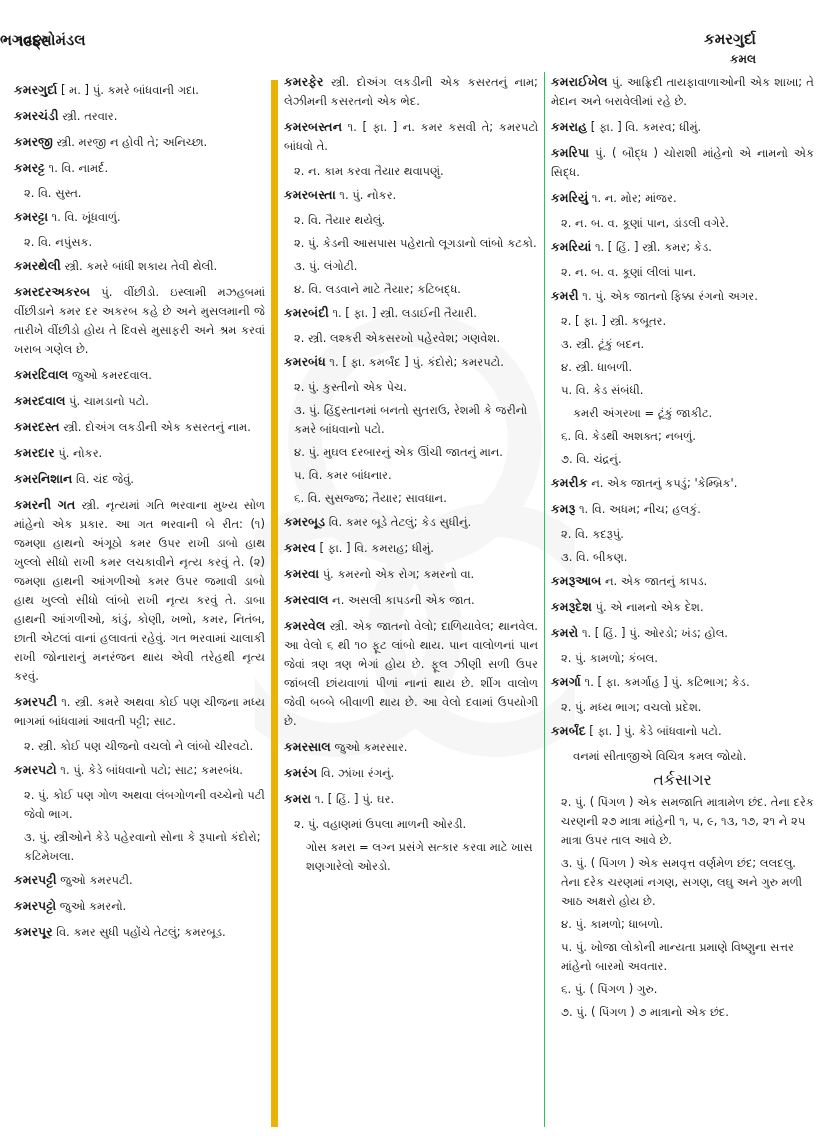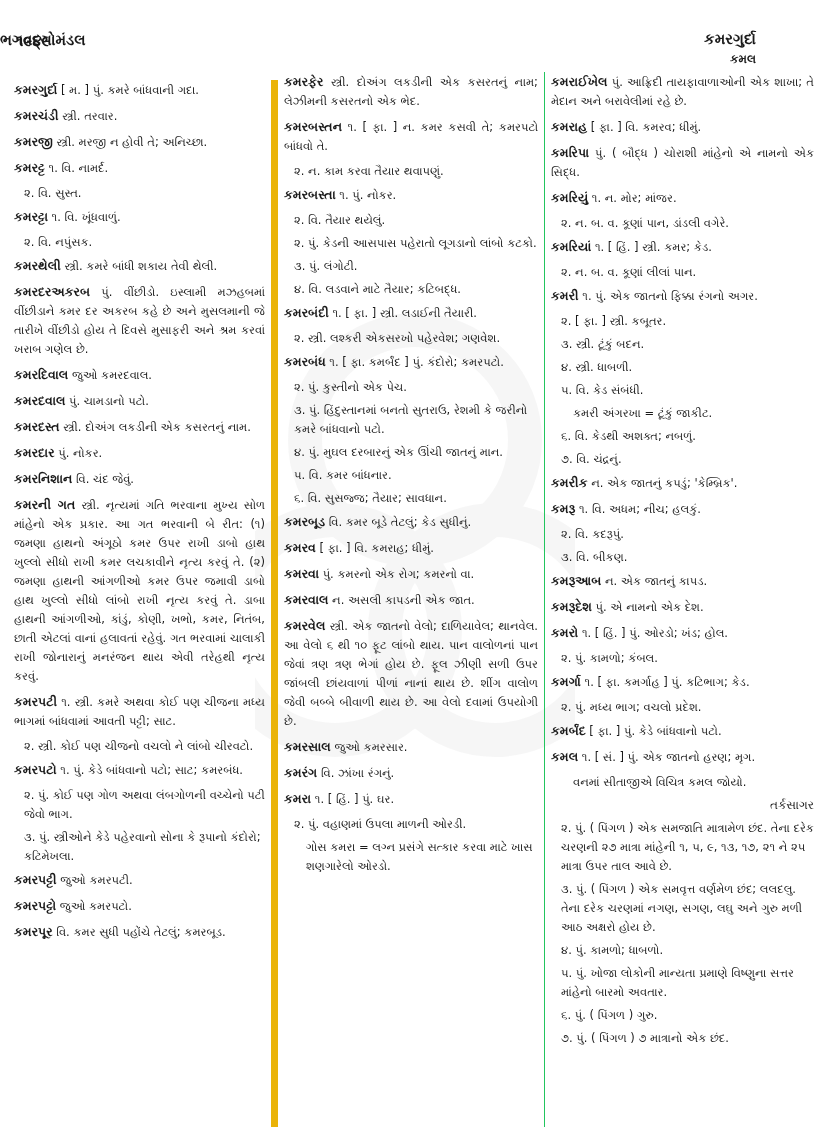--- a/index.html
+++ b/index.html
@@ -35,21 +35,21 @@
   .col {
     box-sizing: border-box; padding: 0 6px; font-size: 11.5px; line-height: 19px;
   }
   .col-1 { width: 264px; border-right: 7px solid #eab308; padding-left: 0; margin-top: 8px; }
   .col-2 { width: 267px; border-right: 1px solid #22c55e; }
   .col-3 { width: 269px; padding-right: 0; }
   .entry { margin: 0 0 6px 0; text-align: justify; }
   .entry .hw { font-weight: bold; font-size: 12.5px; }
   .sense { padding-left: 10px; margin: 0 0 4px 0; }
   .example { padding-left: 22px; margin: 0 0 4px 0; }
-  .source { text-align: right; font-size: 12px; margin: 0 0 4px 0; }
+  .source { text-align: center; font-size: 16px; margin: 0 0 4px 0; }
 </style>
 </head>
 <body>
 
 <svg class="watermark" viewBox="0 0 320 560">
   <circle cx="160" cy="140" r="110" fill="none" stroke="#888" stroke-width="34"></circle>
   <circle cx="80" cy="330" r="110" fill="none" stroke="#888" stroke-width="34"></circle>
   <circle cx="240" cy="330" r="110" fill="none" stroke="#888" stroke-width="34"></circle>
 </svg>
 
@@ -76,21 +76,21 @@
       <p class="entry"><span class="hw">કમરદસ્ત</span> <span class="def">સ્ત્રી. દોઅંગ લકડીની એક કસરતનું નામ.</span></p>
       <p class="entry"><span class="hw">કમરદાર</span> <span class="def">પું. નોકર.</span></p>
       <p class="entry"><span class="hw">કમરનિશાન</span> <span class="def">વિ. ચંદ જેવું.</span></p>
       <p class="entry"><span class="hw">કમરની ગત</span> <span class="def">સ્ત્રી. નૃત્યમાં ગતિ ભરવાના મુખ્ય સોળ માંહેનો એક પ્રકાર. આ ગત ભરવાની બે રીત: (૧) જમણા હાથનો અંગૂઠો કમર ઉપર રાખી ડાબો હાથ ખુલ્લો સીધો રાખી કમર લચકાવીને નૃત્ય કરવું તે. (૨) જમણા હાથની આંગળીઓ કમર ઉપર જમાવી ડાબો હાથ ખુલ્લો સીધો લાંબો રાખી નૃત્ય કરવું તે. ડાબા હાથની આંગળીઓ, કાંડું, કોણી, ખભો, કમર, નિતંબ, છાતી એટલાં વાનાં હલાવતાં રહેવું. ગત ભરવામાં ચાલાકી રાખી જોનારાનું મનરંજન થાય એવી તરેહથી નૃત્ય કરવું.</span></p>
       <p class="entry"><span class="hw">કમરપટી</span> <span class="def">૧. સ્ત્રી. કમરે અથવા કોઈ પણ ચીજના મધ્ય ભાગમાં બાંધવામાં આવતી પટ્ટી; સાટ.</span></p>
       <p class="sense">૨. સ્ત્રી. કોઈ પણ ચીજનો વચલો ને લાંબો ચીરવટો.</p>
       <p class="entry"><span class="hw">કમરપટો</span> <span class="def">૧. પું. કેડે બાંધવાનો પટો; સાટ; કમરબંધ.</span></p>
       <p class="sense">૨. પું. કોઈ પણ ગોળ અથવા લંબગોળની વચ્ચેનો પટી જેવો ભાગ.</p>
       <p class="sense">૩. પું. સ્ત્રીઓને કેડે પહેરવાનો સોના કે રૂપાનો કંદોરો; કટિમેખલા.</p>
       <p class="entry"><span class="hw">કમરપટ્ટી</span> <span class="def">જુઓ કમરપટી.</span></p>
-      <p class="entry"><span class="hw">કમરપટ્ટો</span> <span class="def">જુઓ કમરપટો.</span></p>
+      <p class="entry"><span class="hw">કમરપટ્ટો</span> <span class="def">જુઓ કમરનો.</span></p>
       <p class="entry"><span class="hw">કમરપૂર</span> <span class="def">વિ. કમર સુધી પહોંચે તેટલું; કમરબૂડ.</span></p>
     </div>
   <div class="col col-2" id="col-1">
       <p class="entry"><span class="hw">કમરફેર</span> <span class="def">સ્ત્રી. દોઅંગ લકડીની એક કસરતનું નામ; લેઝીમની કસરતનો એક ભેદ.</span></p>
       <p class="entry"><span class="hw">કમરબસ્તન</span> <span class="def">૧. [ ફા. ] ન. કમર કસવી તે; કમરપટો બાંધવો તે.</span></p>
       <p class="sense">૨. ન. કામ કરવા તૈયાર થવાપણું.</p>
       <p class="entry"><span class="hw">કમરબસ્તા</span> <span class="def">૧. પું. નોકર.</span></p>
       <p class="sense">૨. વિ. તૈયાર થયેલું.</p>
       <p class="sense">૨. પું. કેડની આસપાસ પહેરાતો લૂગડાનો લાંબો કટકો.</p>
       <p class="sense">૩. પું. લંગોટી.</p>
@@ -134,21 +134,20 @@
       <p class="entry"><span class="hw">કમરૂ</span> <span class="def">૧. વિ. અધમ; નીચ; હલકું.</span></p>
       <p class="sense">૨. વિ. કદરૂપું.</p>
       <p class="sense">૩. વિ. બીકણ.</p>
       <p class="entry"><span class="hw">કમરૂઆબ</span> <span class="def">ન. એક જાતનું કાપડ.</span></p>
       <p class="entry"><span class="hw">કમરૂદેશ</span> <span class="def">પું. એ નામનો એક દેશ.</span></p>
       <p class="entry"><span class="hw">કમરો</span> <span class="def">૧. [ હિં. ] પું. ઓરડો; ખંડ; હોલ.</span></p>
       <p class="sense">૨. પું. કામળો; કંબલ.</p>
       <p class="entry"><span class="hw">કમર્ગા</span> <span class="def">૧. [ ફા. કમર્ગાહ ] પું. કટિભાગ; કેડ.</span></p>
       <p class="sense">૨. પું. મધ્ય ભાગ; વચલો પ્રદેશ.</p>
       <p class="entry"><span class="hw">કમર્બંદ</span> <span class="def">[ ફા. ] પું. કેડે બાંધવાનો પટો.</span></p>
-      <p class="entry"><span class="hw">કમલ</span> <span class="def">૧. [ સં. ] પું. એક જાતનો હરણ; મૃગ.</span></p>
       <p class="example">વનમાં સીતાજીએ વિચિત્ર કમલ જોયો.</p>
       <p class="source">તર્કસાગર</p>
       <p class="sense">૨. પું. ( પિંગળ ) એક સમજાતિ માત્રામેળ છંદ. તેના દરેક ચરણની ૨૭ માત્રા માંહેની ૧, ૫, ૯, ૧૩, ૧૭, ૨૧ ને ૨૫ માત્રા ઉપર તાલ આવે છે.</p>
       <p class="sense">૩. પું. ( પિંગળ ) એક સમવૃત્ત વર્ણમેળ છંદ; લલદલુ. તેના દરેક ચરણમાં નગણ, સગણ, લઘુ અને ગુરુ મળી આઠ અક્ષરો હોય છે.</p>
       <p class="sense">૪. પું. કામળો; ધાબળો.</p>
       <p class="sense">૫. પું. ખોજા લોકોની માન્યતા પ્રમાણે વિષ્ણુના સત્તર માંહેનો બારમો અવતાર.</p>
       <p class="sense">૬. પું. ( પિંગળ ) ગુરુ.</p>
       <p class="sense">૭. પું. ( પિંગળ ) ૭ માત્રાનો એક છંદ.</p>
     </div>
 </div>

